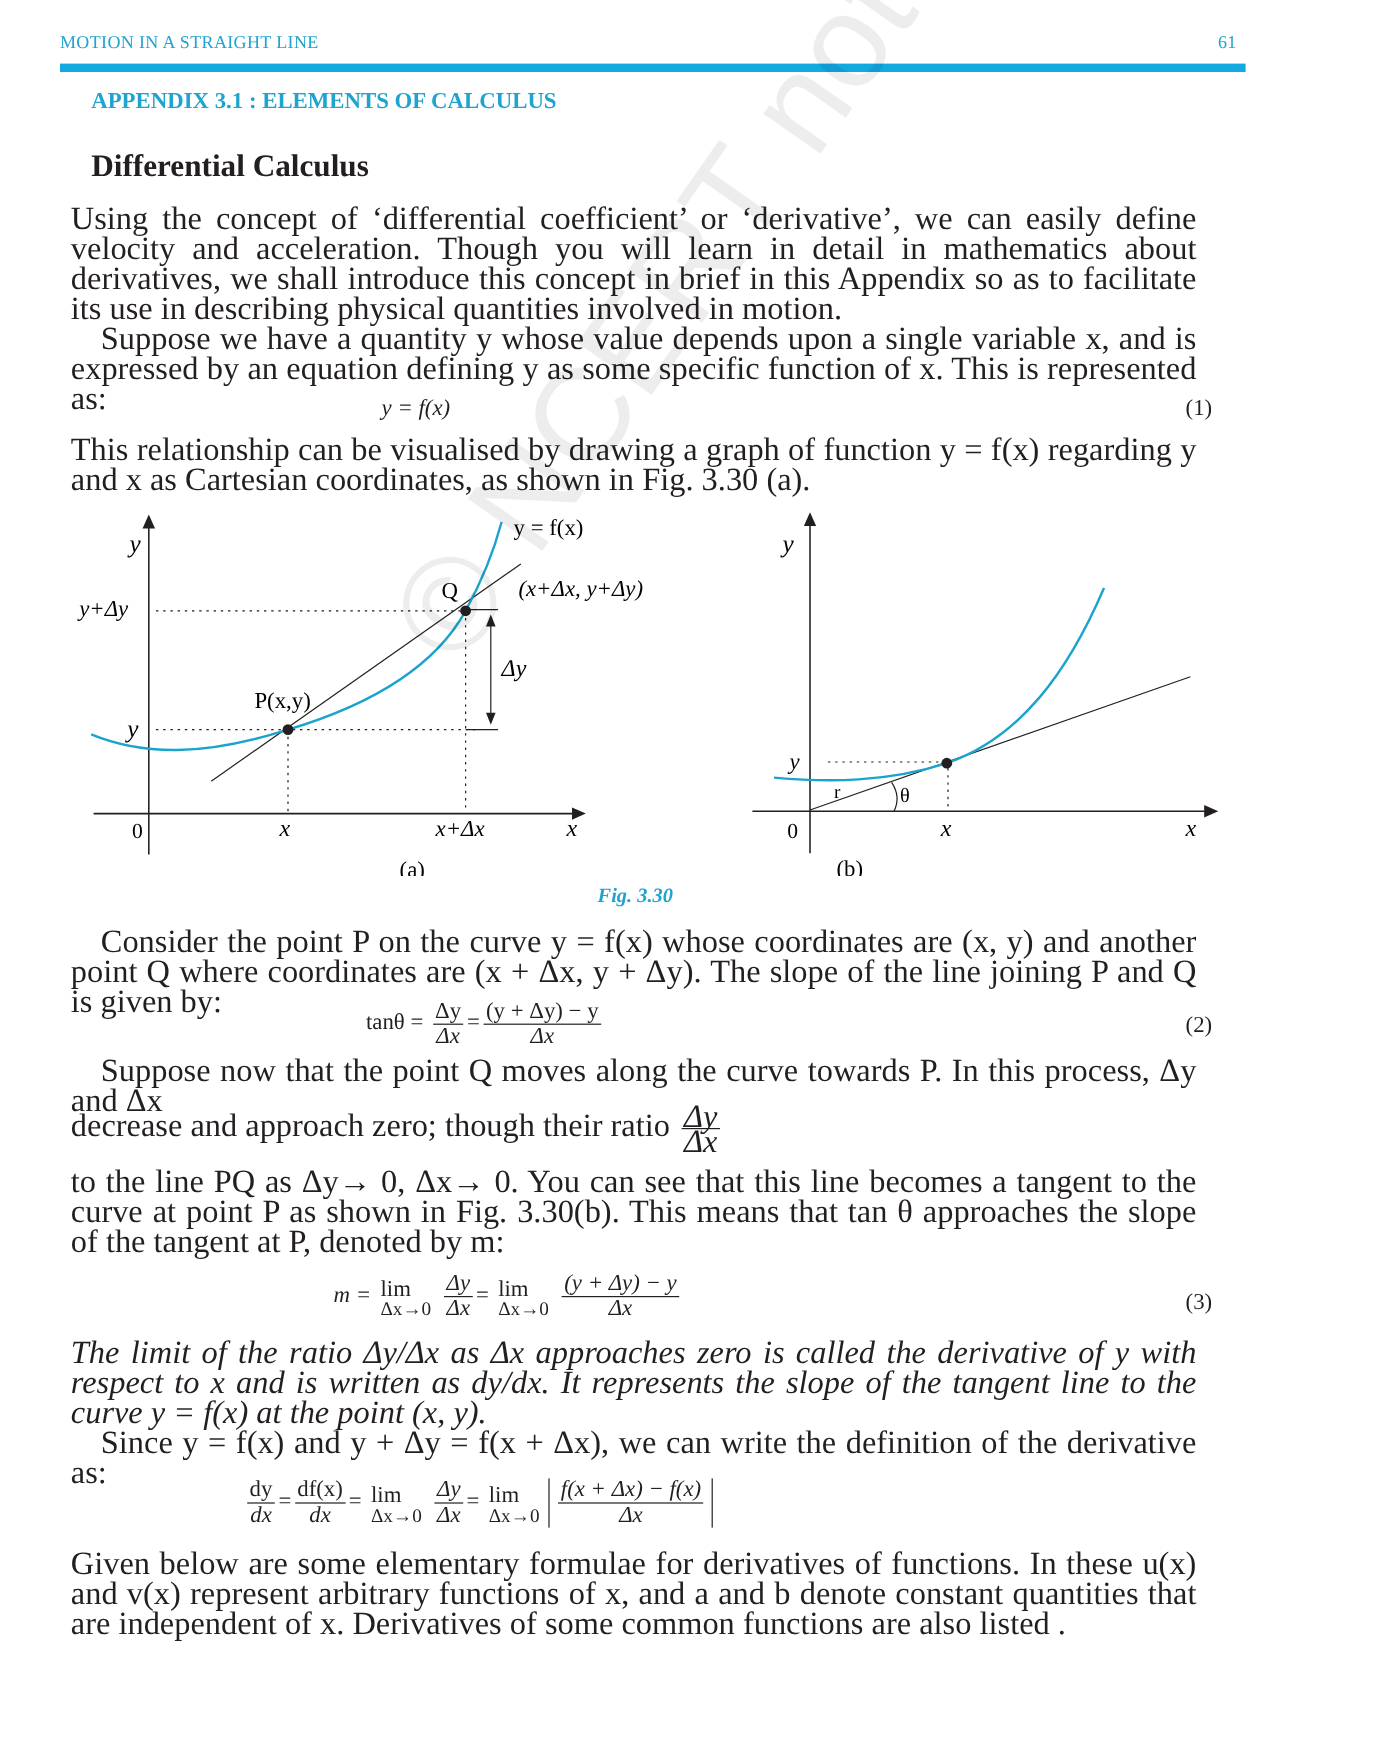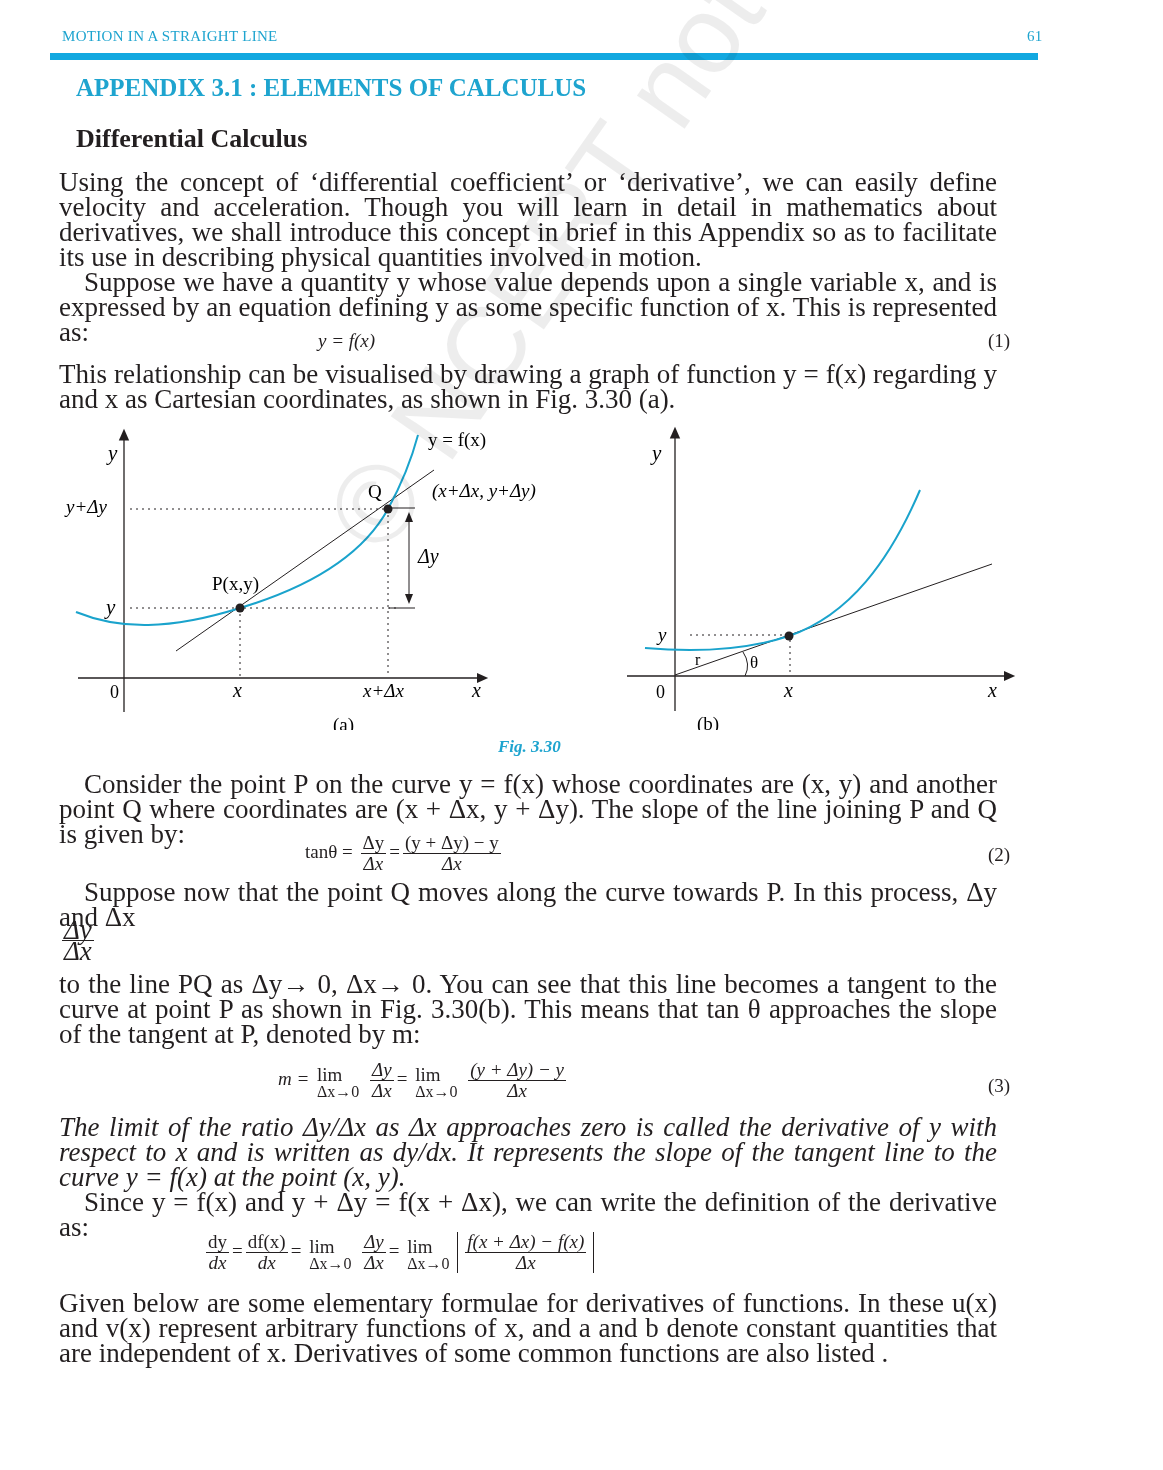--- a/index.html
+++ b/index.html
@@ -1,21 +1,21 @@
 <!DOCTYPE html>
 <html><head>
 <meta charset="utf-8">
 <style>
   html, body { margin:0; padding:0; background:#ffffff; }
   body { width:1163px; height:1470px; position:relative; overflow:hidden;
          font-family:"DejaVu Serif", serif; color:#231f20; }
   .abs { position:absolute; }
-  .hdr { top:28px; font-size:15px; color:#1ea4cf; letter-spacing:0.3px; font-family:"Liberation Serif", serif;margin-left:12px; }
+  .hdr { top:28px; font-size:15px; color:#1ea4cf; letter-spacing:0.3px; font-family:"Liberation Serif", serif; }
   .rule { left:50px; top:53px; width:988px; height:7px; background:#12a8e0; }
-  .appendix { left:76px; top:74px; font-size:25px; font-weight:bold; color:#1ea4cf; font-family:"Liberation Serif", serif; }
+  .appendix { left:76px; top:74px; font-size:19px; font-weight:bold; color:#1ea4cf; font-family:"Liberation Serif", serif; }
   .subhead { left:76px; top:124px; font-size:26px; font-weight:bold; font-family:"Liberation Serif", serif; }
   .para { left:59px; width:938px; font-size:27px; line-height:25px; text-align:justify; font-family:"Liberation Serif", serif; }
   .para.indent { text-indent:25px; }
   .eqline { font-size:19px; font-family:"Liberation Serif", serif; }
   .eqnum { left:988px; font-size:19px; font-family:"Liberation Serif", serif; }
   .figcap { left:498px; top:737px; font-size:17px; font-weight:bold; font-style:italic; color:#1ea4cf; font-family:"Liberation Serif", serif; }
   .frac { display:inline-flex; flex-direction:column; align-items:center; vertical-align:middle; margin:0 3px; }
   .frac .num { border-bottom:1px solid #231f20; padding:0 2px; line-height:20px; }
   .frac .den { line-height:20px; padding:0 2px;font-style:italic; }
   .lim { display:inline-flex; flex-direction:column; align-items:flex-start; vertical-align:middle; margin:0 3px; }
@@ -112,20 +112,21 @@
     </span>=<span class="frac">
       <span class="num">(y + Δy) − y</span>
       <span class="den">Δx</span>
     </span>
 </div>
 <div class="abs eqnum" style="top:844px;">(2)</div>
 
 <div class="abs para indent" style="top:880px;">Suppose now that the point Q moves along the curve towards P. In this process, Δy and Δx</div>
 
 <div class="abs para" style="top:920px; text-align:left;">
+  <span>decrease and approach zero; though their ratio</span>
   <span class="frac" style="font-style:italic;">
       <span class="num">Δy</span>
       <span class="den">Δx</span>
     </span>
 </div>
 
 <div class="abs para" style="top:972px;">to the line PQ as Δy→ 0, Δx→ 0. You can see that this line becomes a tangent to the curve at point P as shown in Fig. 3.30(b). This means that tan θ approaches the slope of the tangent at P, denoted by m:</div>
 
 <div class="abs eqline" style="left:278px; top:1060px;">
   <span style="font-style:italic;">m =</span>

